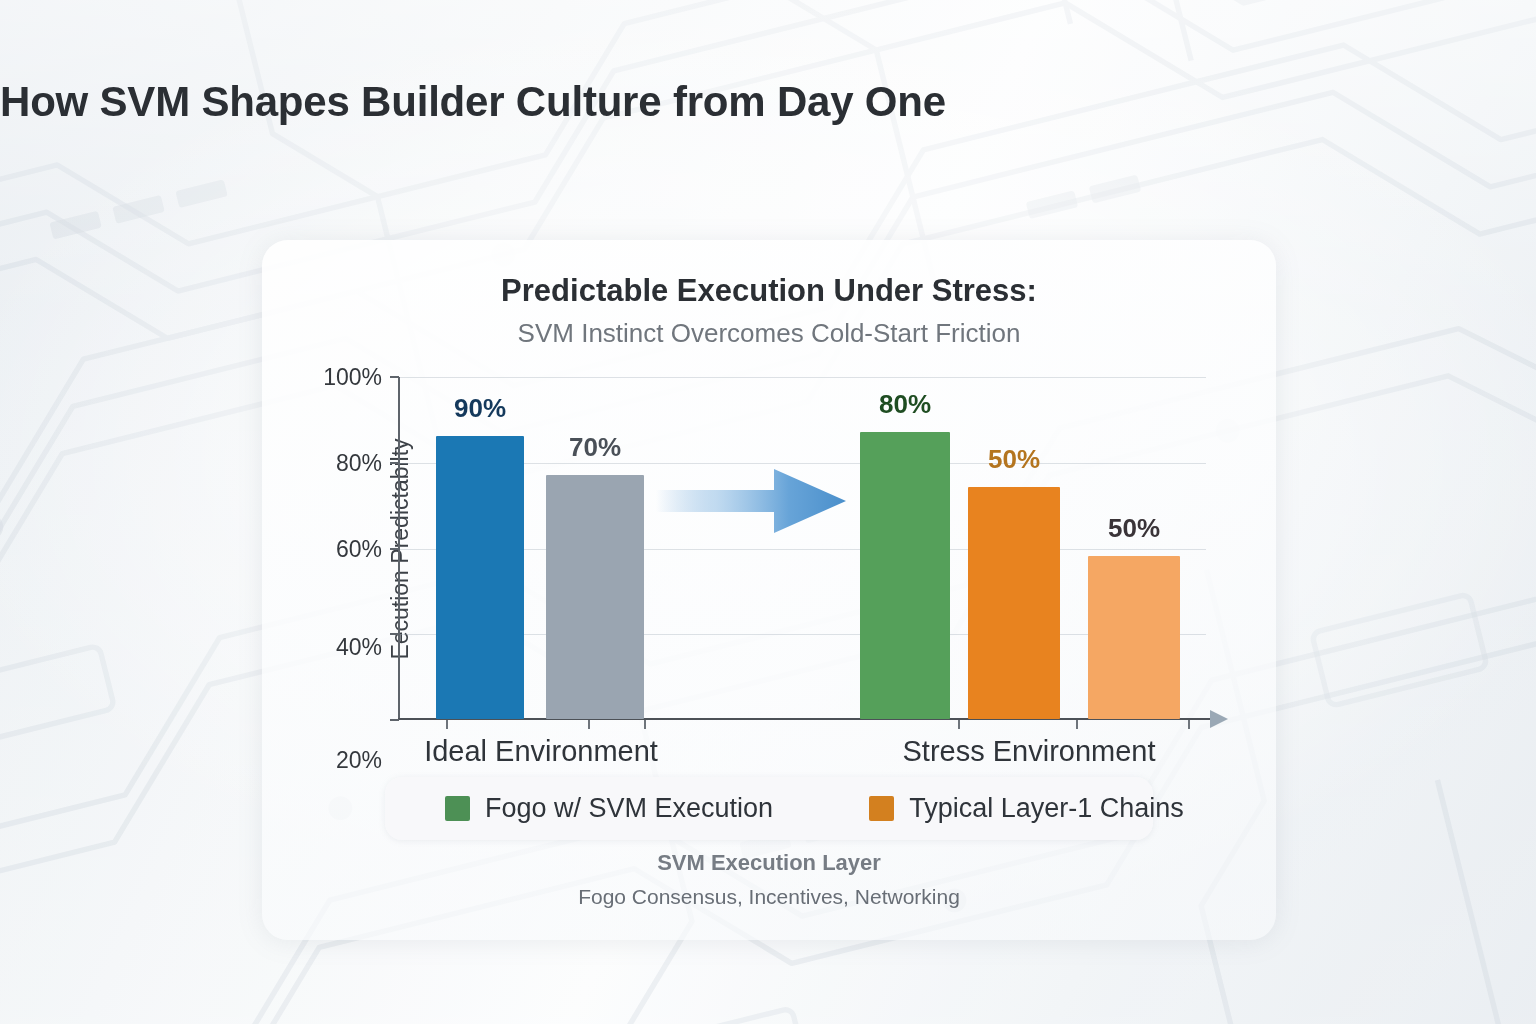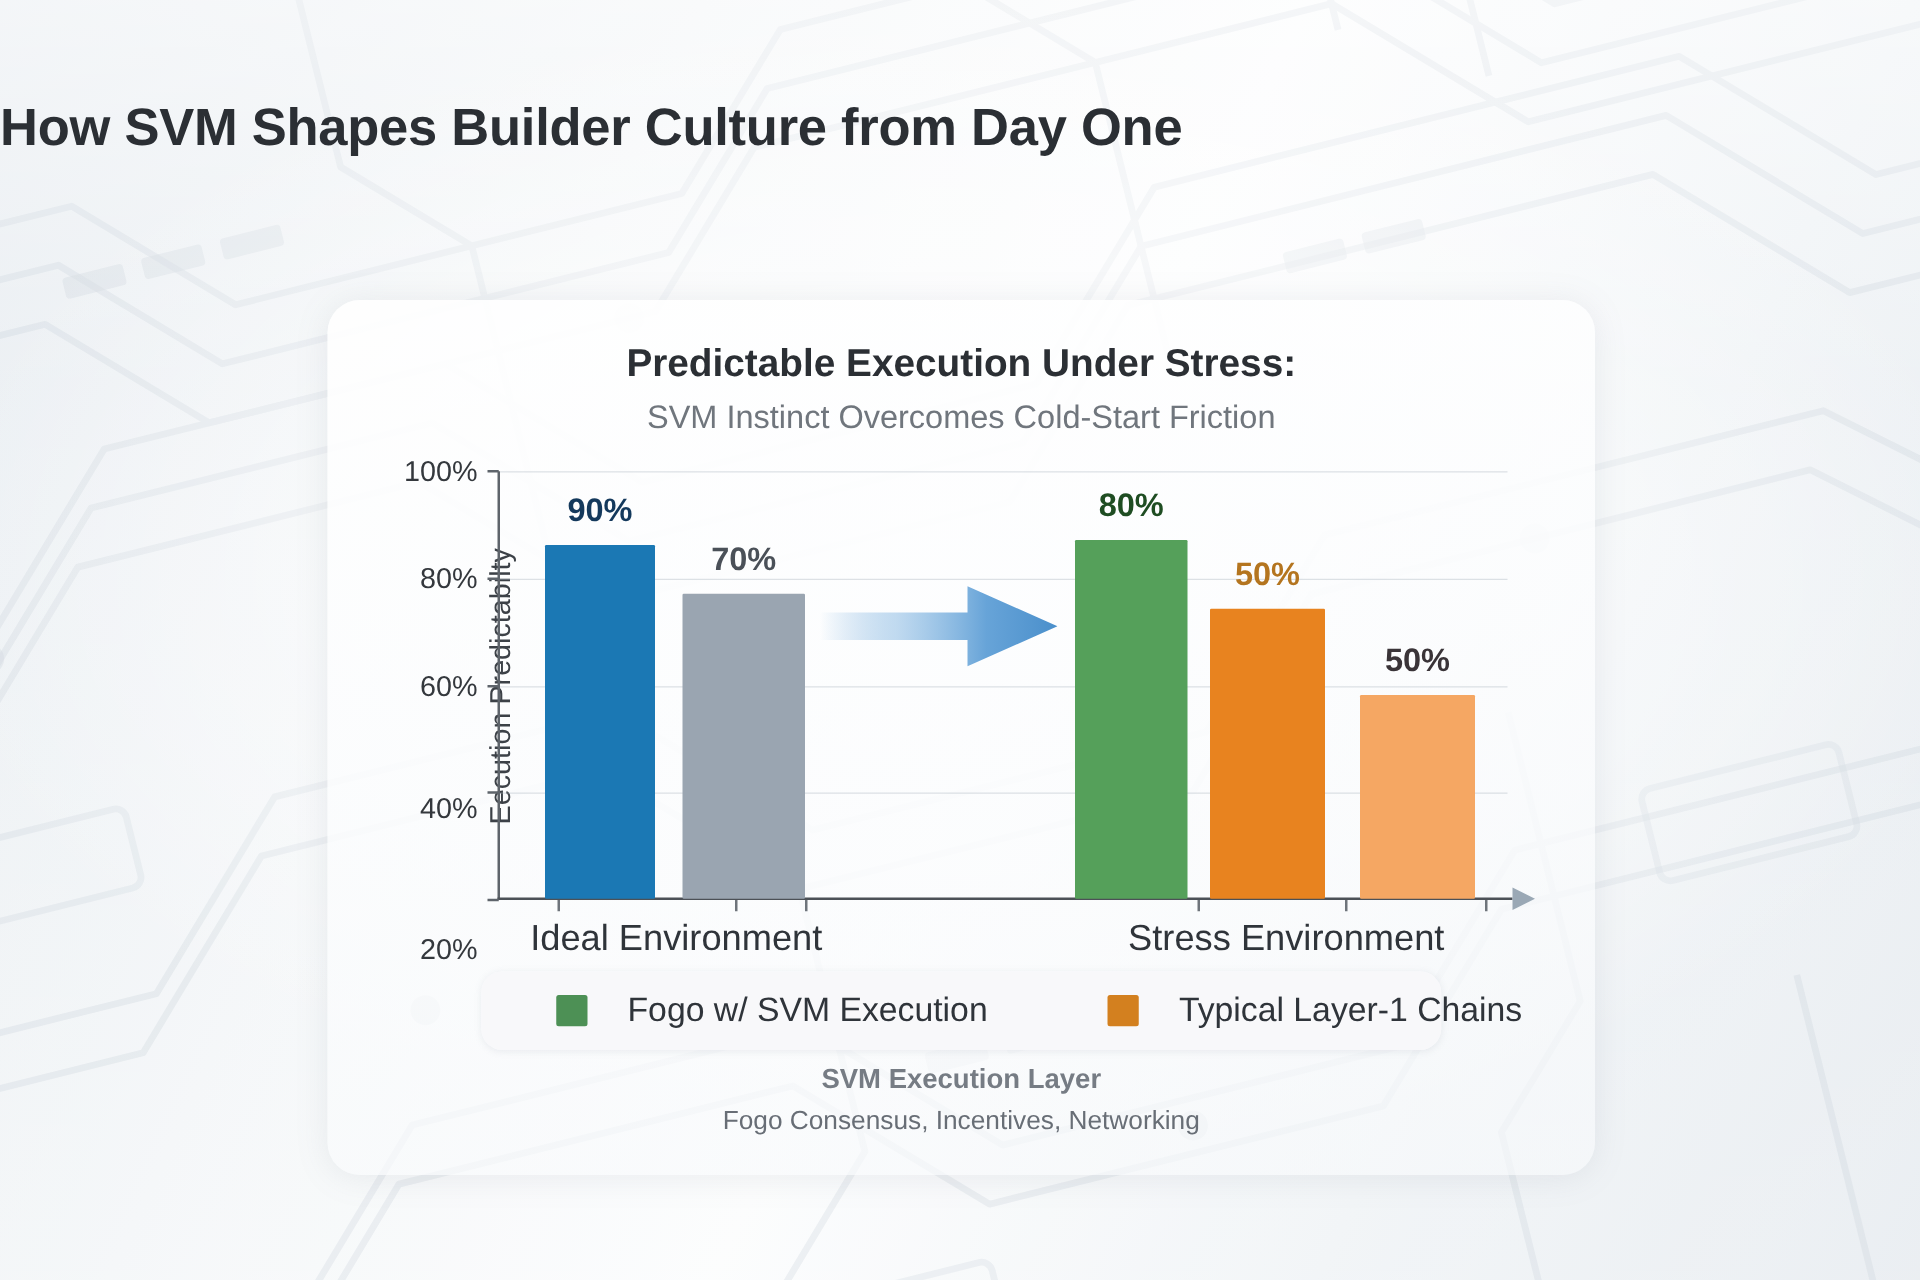--- a/index.html
+++ b/index.html
@@ -194,21 +194,21 @@
     width: 768px; height: 63px;
     border-radius: 17px;
     background: rgba(247,248,250,.93);
     box-shadow: 0 1px 6px rgba(140,150,162,.14);
     display: flex;
     align-items: center;
   }
   .legend-item {
     display: flex;
     align-items: center;
-    gap: 32px;
+    gap: 15px;
   }
   .legend-item:nth-child(1) { margin-left: 60px; }
   .legend-item:nth-child(2) { margin-left: 96px; }
   .swatch {
     width: 25px; height: 25px;
     border-radius: 2px;
     flex: none;
   }
   .legend-label {
     font-size: 27px;

